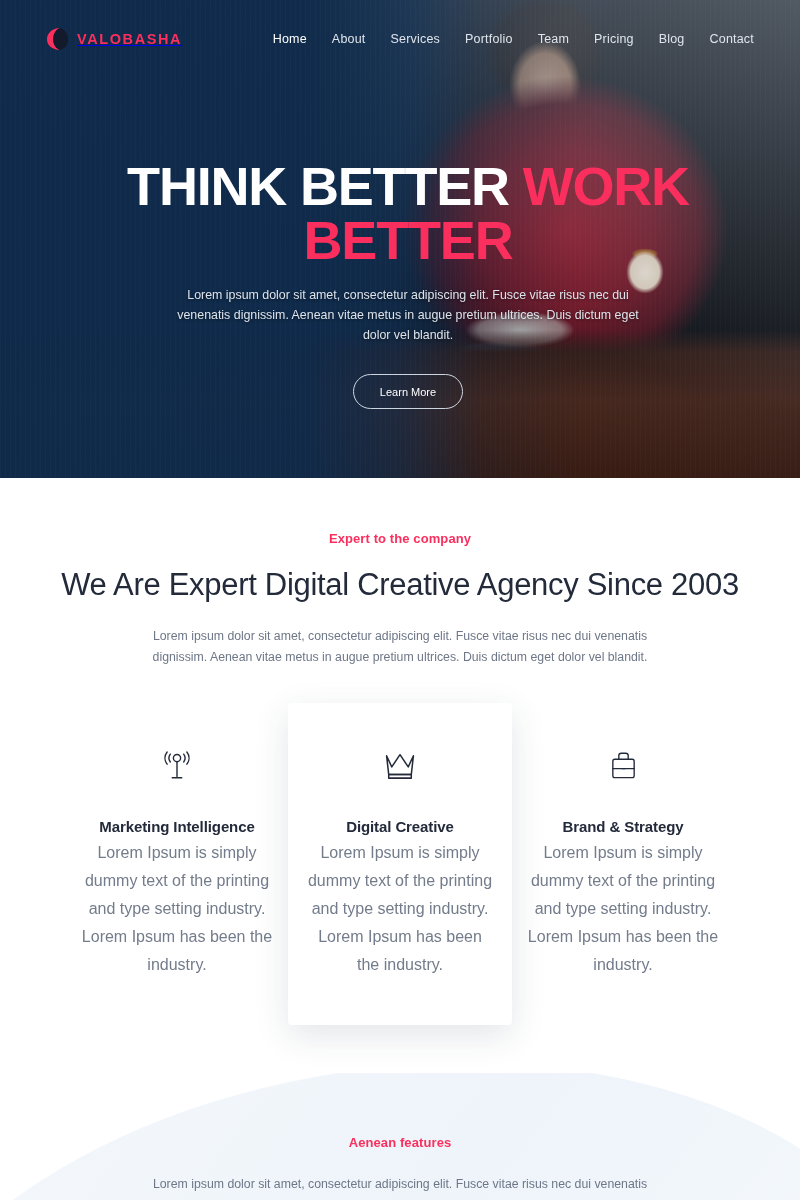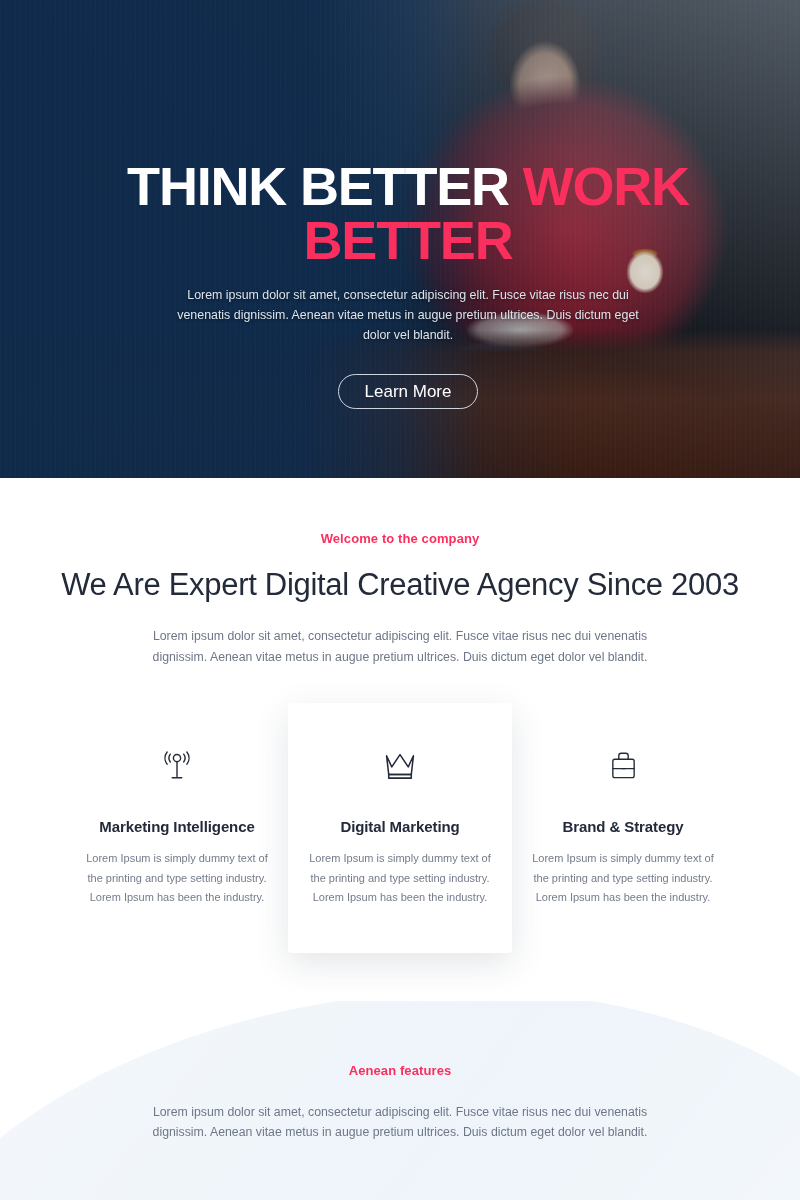--- a/index.html
+++ b/index.html
@@ -95,21 +95,21 @@
   .hero-sub {
     margin-top:17px; color:#dde4ec; font-size:12.4px; line-height:1.62;
     max-width:480px; margin-left:auto; margin-right:auto;
     text-shadow:0 1px 3px rgba(0,0,0,.45);
   }
   .hero-actions {
     margin-top:29px; display:flex; justify-content:center; gap:18px;
   }
   .btn {
     border:none; cursor:pointer; font-family:inherit;
-    font-size:17px; border-radius:24px; padding:0 26px; height:35px;
+    font-size:11px; border-radius:24px; padding:0 26px; height:35px;
     display:inline-flex; align-items:center; justify-content:center;
     white-space:nowrap;
   }
   .btn-ghost { background:transparent; color:#ffffff; border:1.5px solid #cdd6e0; min-width:110px; }
   .btn-primary { background:#fb2f5e; color:#ffffff; min-width:105px; }
 
   
   .section-welcome {
     position:relative; background:#ffffff;
     padding-top:53px; text-align:center;
@@ -135,21 +135,21 @@
     width:222px; text-align:center; padding:34px 14px 26px;
     background:transparent;
   }
   .card.is-featured {
     background:#ffffff; border-radius:4px;
     box-shadow:0 10px 34px rgba(38,52,80,.13);
     padding:43px 18px 46px; width:224px; margin-top:-9px;
   }
   .card-icon { height:40px; display:flex; align-items:center; justify-content:center; }
   .card-title { margin-top:32px; color:#232a3a; font-size:15px; letter-spacing:-.1px; }
-  .card-text { margin-top:14px; color:#737c8b; font-size:11px; line-height:1.75; }
+  .card-text { margin-top:4px; color:#737c8b; font-size:16px; line-height:1.75; }
 
   
   .section-features {
     position:relative; margin-top:48px; padding-top:62px;
     text-align:center; overflow:hidden; height:250px;
   }
   .blob {
     position:absolute; left:-130px; top:-6px;
     width:1060px; height:560px; border-radius:50% 50% 48% 52%/ 56% 60% 40% 44%;
     background:linear-gradient(135deg, #f5f8fc 0%, #eef4fa 45%, #f7fafd 100%);
@@ -165,33 +165,55 @@
 </style>
 </head>
 <body>
 
 <section class="hero">
   <div class="hero-photo"></div>
   <div class="hero-overlay"></div>
   <div class="hero-texture"></div>
 
   <div class="hero-inner">
+    <header class="site-header">
+      <a class="brand" href="#">
+        <span class="brand-mark">
+          <svg viewBox="0 0 22 24" width="22" height="24" aria-hidden="true">
+            <path d="M14 1 C6 1 1 6.4 1 12.3 C1 18.2 6 23 14 23 C9.6 21.2 7.2 17.2 7.2 12.2 C7.2 7 9.6 3 14 1 Z" fill="#fb2f5e"></path>
+            <path d="M14 1 C19.6 3 22 7.2 22 12.2 C22 17.2 19.6 21.2 14 23 C9.6 21.2 7.2 17.2 7.2 12.2 C7.2 7 9.6 3 14 1 Z" fill="#131a2b"></path>
+          </svg>
+        </span>
+        <span class="brand-name">VALOBASHA</span>
+      </a>
+
+      <nav class="main-nav">
+        <a class="nav-link is-active" href="#">Home</a>
+        <a class="nav-link" href="#">About</a>
+        <a class="nav-link" href="#">Services</a>
+        <a class="nav-link" href="#">Portfolio</a>
+        <a class="nav-link" href="#">Team</a>
+        <a class="nav-link" href="#">Pricing</a>
+        <a class="nav-link" href="#">Blog</a>
+        <a class="nav-link" href="#">Contact</a>
+      </nav>
+    </header>
 
     <div class="hero-body">
       <h1 class="hero-title"><span>THINK BETTER </span><span class="accent">WORK BETTER</span></h1>
       <p class="hero-sub">Lorem ipsum dolor sit amet, consectetur adipiscing elit. Fusce vitae risus nec dui venenatis dignissim. Aenean vitae metus in augue pretium ultrices. Duis dictum eget dolor vel blandit.</p>
       <div class="hero-actions">
         <button class="btn btn-ghost">Learn More</button>
       </div>
     </div>
   </div>
 </section>
 
 <section class="section-welcome">
-  <div class="eyebrow">Welcome to the company</div>
+  <div class="eyebrow">Expert to the company</div>
   <h2 class="section-title">We Are Expert Digital Creative Agency Since 2003</h2>
   <p class="section-desc">Lorem ipsum dolor sit amet, consectetur adipiscing elit. Fusce vitae risus nec dui venenatis dignissim. Aenean vitae metus in augue pretium ultrices. Duis dictum eget dolor vel blandit.</p>
 
   <div class="cards">
 
     <div class="card">
       <div class="card-icon">
         <svg viewBox="0 0 34 36" width="30" height="32" fill="none" stroke="#232a3a" stroke-width="1.6" stroke-linecap="round">
           <circle cx="17" cy="9" r="4.1"></circle>
           <path d="M9.4 4.6 C7.4 7.4 7.4 10.8 9.4 13.5"></path>
@@ -206,21 +228,21 @@
       <p class="card-text">Lorem Ipsum is simply dummy text of the printing and type setting industry. Lorem Ipsum has been the industry.</p>
     </div>
 
     <div class="card is-featured">
       <div class="card-icon">
         <svg viewBox="0 0 38 34" width="34" height="31" fill="none" stroke="#232a3a" stroke-width="1.7" stroke-linejoin="round" stroke-linecap="round">
           <path d="M4 5 L9.8 17.5 L19 3.8 L28.2 17.5 L34 5 L31.6 26 H6.4 Z"></path>
           <path d="M6.4 26 H31.6 V30 H6.4 Z"></path>
         </svg>
       </div>
-      <h3 class="card-title">Digital Marketing</h3>
+      <h3 class="card-title">Digital Creative</h3>
       <p class="card-text">Lorem Ipsum is simply dummy text of the printing and type setting industry. Lorem Ipsum has been the industry.</p>
     </div>
 
     <div class="card">
       <div class="card-icon">
         <svg viewBox="0 0 34 36" width="29" height="31" fill="none" stroke="#232a3a" stroke-width="1.6" stroke-linejoin="round" stroke-linecap="round">
           <path d="M11.5 9.5 V5.2 C11.5 3.6 12.8 2.4 14.4 2.4 H19.6 C21.2 2.4 22.5 3.6 22.5 5.2 V9.5"></path>
           <rect x="4.5" y="9.5" width="25" height="21.5" rx="2.2"></rect>
           <path d="M4.5 20.5 H29.5"></path>
           <path d="M15.6 20.5 H18.4"></path>

